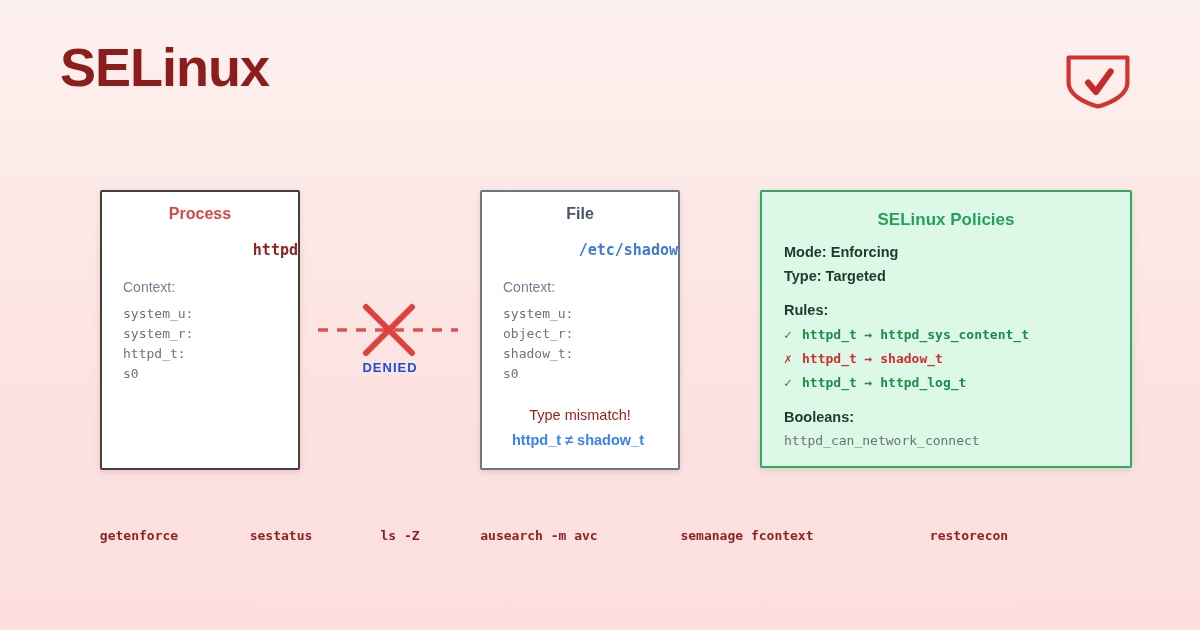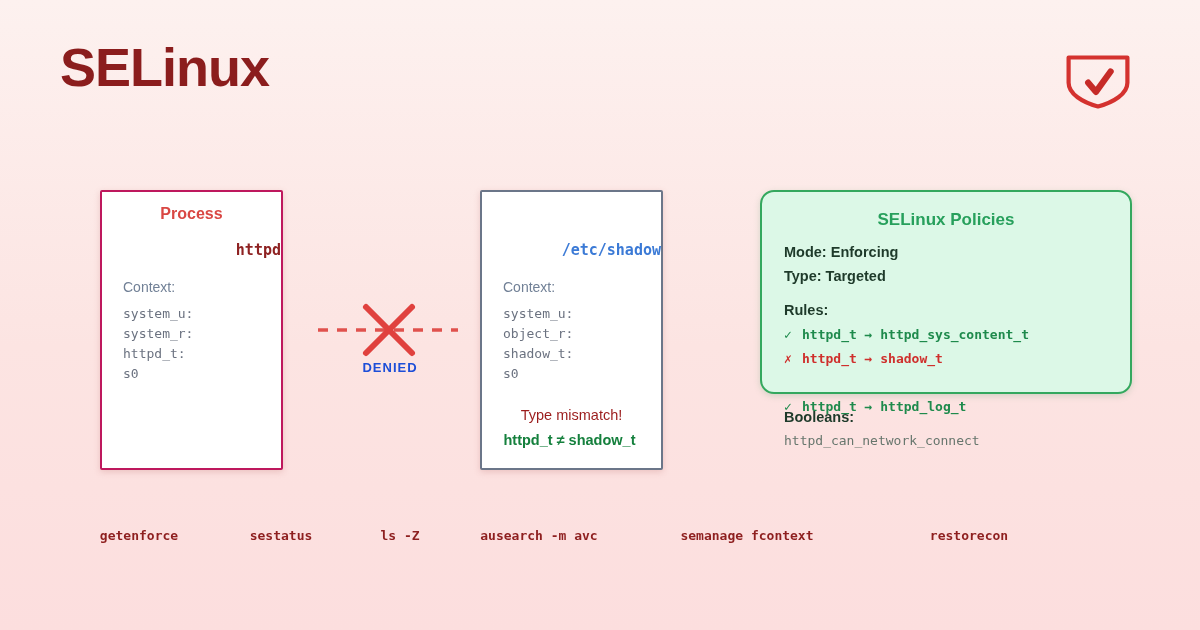--- a/index.html
+++ b/index.html
@@ -18,22 +18,22 @@
     font-size:54px;font-weight:bold;color:#8b1d1d;letter-spacing:-1px;
   }
   .subtitle{
     position:absolute;left:61px;top:100px;
     font-size:22px;color:#9b2b2b;font-weight:500;
   }
   .shield{position:absolute;left:1063px;top:53px;width:70px;height:58px;}
 
   
   .box{
-    position:absolute;top:190px;width:183px;height:280px;
-    background:#ffffff;border:2px solid #be185d;border-radius:2px;
+    position:absolute;top:190px;width:200px;height:280px;
+    background:#ffffff;border:2px solid #404040;border-radius:2px;
     box-shadow:0 2px 6px rgba(190,110,110,.28);
     box-sizing:border-box;
     padding-left:16px;
   }
   .process-box{left:100px;}
   .file-box{left:480px;border-color:#6b7689;}
   .box-title{
     position:absolute;top:13px;left:0;right:0;text-align:center;
     font-size:16px;font-weight:bold;color:#d94743;
   }
@@ -50,50 +50,50 @@
   .ctx-lines{
     position:absolute;top:112px;left:21px;
     font-size:13px;color:#6b7280;line-height:20px;
   }
   .warn-title{
     position:absolute;top:215px;left:0;right:0;text-align:center;
     font-size:14.5px;font-weight:normal;color:#9b1c1c;
   }
   .warn-detail{
     position:absolute;top:240px;left:0;right:4px;text-align:center;
-    font-size:14.5px;font-weight:bold;color:#15803d;
+    font-size:14.5px;font-weight:bold;color:#3b82f6;
   }
 
   
   .connector{position:absolute;left:312px;top:300px;width:152px;height:62px;}
   .denied-label{
     position:absolute;left:335px;top:360px;width:110px;text-align:center;
     font-size:13px;font-weight:bold;color:#1d4ed8;letter-spacing:1px;
   }
 
   
   .policies-box{
-    position:absolute;left:760px;top:190px;width:372px;height:204px;
-    background:#dcf8e7;border:2px solid #34a85e;border-radius:14px;
+    position:absolute;left:760px;top:190px;width:372px;height:278px;
+    background:#dcf8e7;border:2px solid #34a85e;border-radius:2px;
     box-shadow:0 2px 6px rgba(120,170,130,.30);
     box-sizing:border-box;
   }
   .pol-title{
     position:absolute;top:18px;left:0;right:0;text-align:center;
     font-size:17px;font-weight:bold;color:#27a05c;
   }
   .pol-line{position:absolute;left:22px;font-size:14.5px;font-weight:bold;color:#1e3a2a;}
   .pol-mode{top:52px;}
   .pol-type{top:76px;}
   .pol-rules-label{top:110px;}
   .rule{position:absolute;left:22px;font-size:13px;font-weight:bold;}
   .rule .mark{display:inline-block;width:18px;}
   .rule-0{top:135px;}
   .rule-1{top:159px;}
-  .rule-2{top:183px;margin-top:24px;}
+  .rule-2{top:183px;}
   .rule.allowed{color:#1e8a4c;}
   .rule.denied{color:#cf2f2c;}
   .pol-booleans-label{top:217px;}
   .pol-bool-value{
     position:absolute;left:22px;top:241px;
     font-size:13px;color:#67766d;
   }
 
   
   .cmd{
@@ -131,20 +131,21 @@
   </div>
 
   <svg class="connector" viewBox="0 0 152 62" aria-hidden="true">
     <line x1="6" y1="30" x2="146" y2="30" stroke="#e0514d" stroke-width="3.5" stroke-dasharray="10 9"></line>
     <line x1="54" y1="7" x2="100" y2="53" stroke="#e0413e" stroke-width="6" stroke-linecap="round"></line>
     <line x1="100" y1="7" x2="54" y2="53" stroke="#e0413e" stroke-width="6" stroke-linecap="round"></line>
   </svg>
   <div class="denied-label">DENIED</div>
 
   <div class="box file-box">
+    <div class="box-title">File</div>
     <div class="box-name mono">/etc/shadow</div>
     <div class="ctx-label">Context:</div>
     <div class="ctx-lines mono">
       <div>system_u:</div>
       <div>object_r:</div>
       <div>shadow_t:</div>
       <div>s0</div>
     </div>
     <div class="warn-title">Type mismatch!</div>
     <div class="warn-detail">httpd_t ≠ shadow_t</div>

